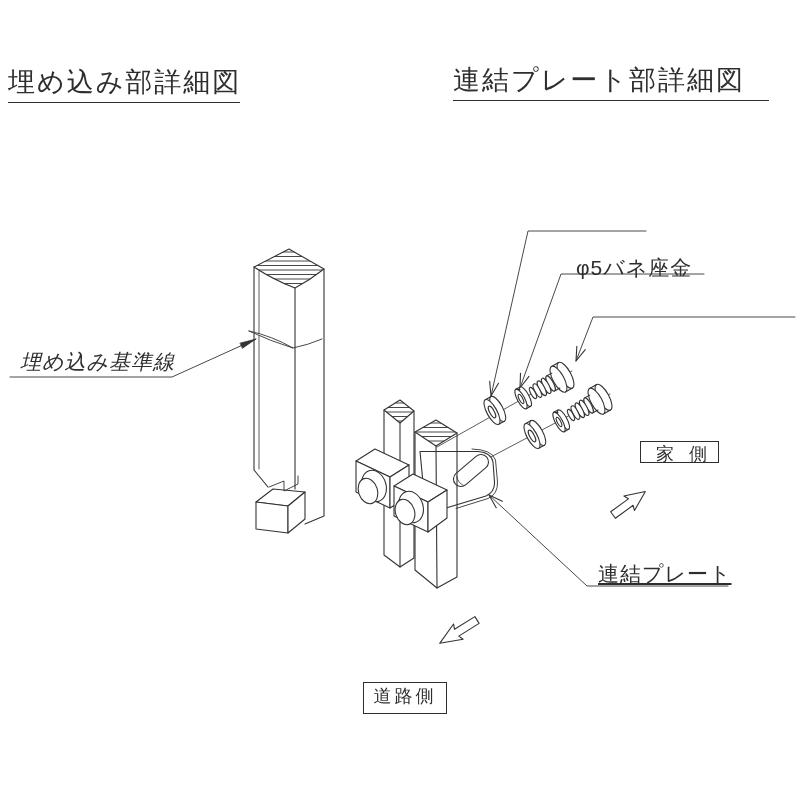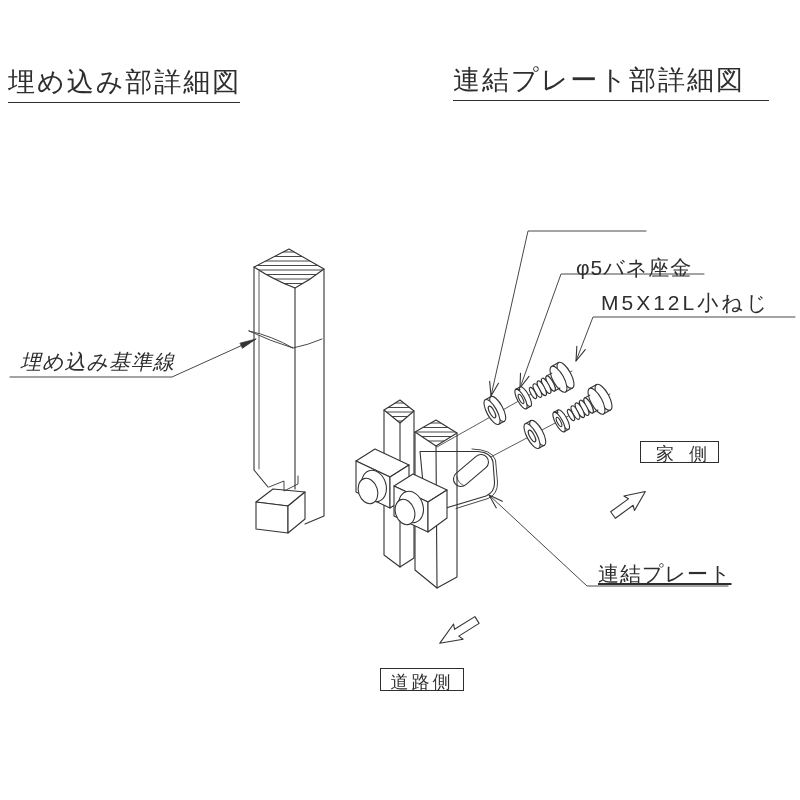--- a/index.html
+++ b/index.html
@@ -190,21 +190,20 @@
 
 <div class="txt title" style="left:8px;top:64px;width:232px;">埋め込み部詳細図</div>
 
 <div class="txt title" style="left:429px;top:62px;width:316px;margin-left:24px;">連結プレート部詳細図</div>
 
 <div class="txt lbl" style="left:20px;top:348px;font-style:italic;">埋め込み基準線</div>
 
 
 <div class="txt lbl" style="left:576px;top:254px;">φ5バネ座金</div>
 
-<div class="txt lbl" style="left:601px;top:289px;letter-spacing:3px;">M5X12L小ねじ</div>
 
 <div class="txt lbl" style="left:598px;top:560px;text-decoration:underline;">連結プレート</div>
 
 <div class="txt dirbox" style="left:640px;top:441px;width:79px;height:22px;line-height:25px;letter-spacing:15px;text-indent:15px;">家側</div>
 
-<div class="txt dirbox" style="left:363px;top:668px;width:84px;height:23px;line-height:26px;letter-spacing:3px;margin-left:17px;">道路側</div>
+<div class="txt dirbox" style="left:363px;top:682px;width:84px;height:32px;line-height:26px;letter-spacing:3px;">道路側</div>
 
 </div>
 
 </body></html>

